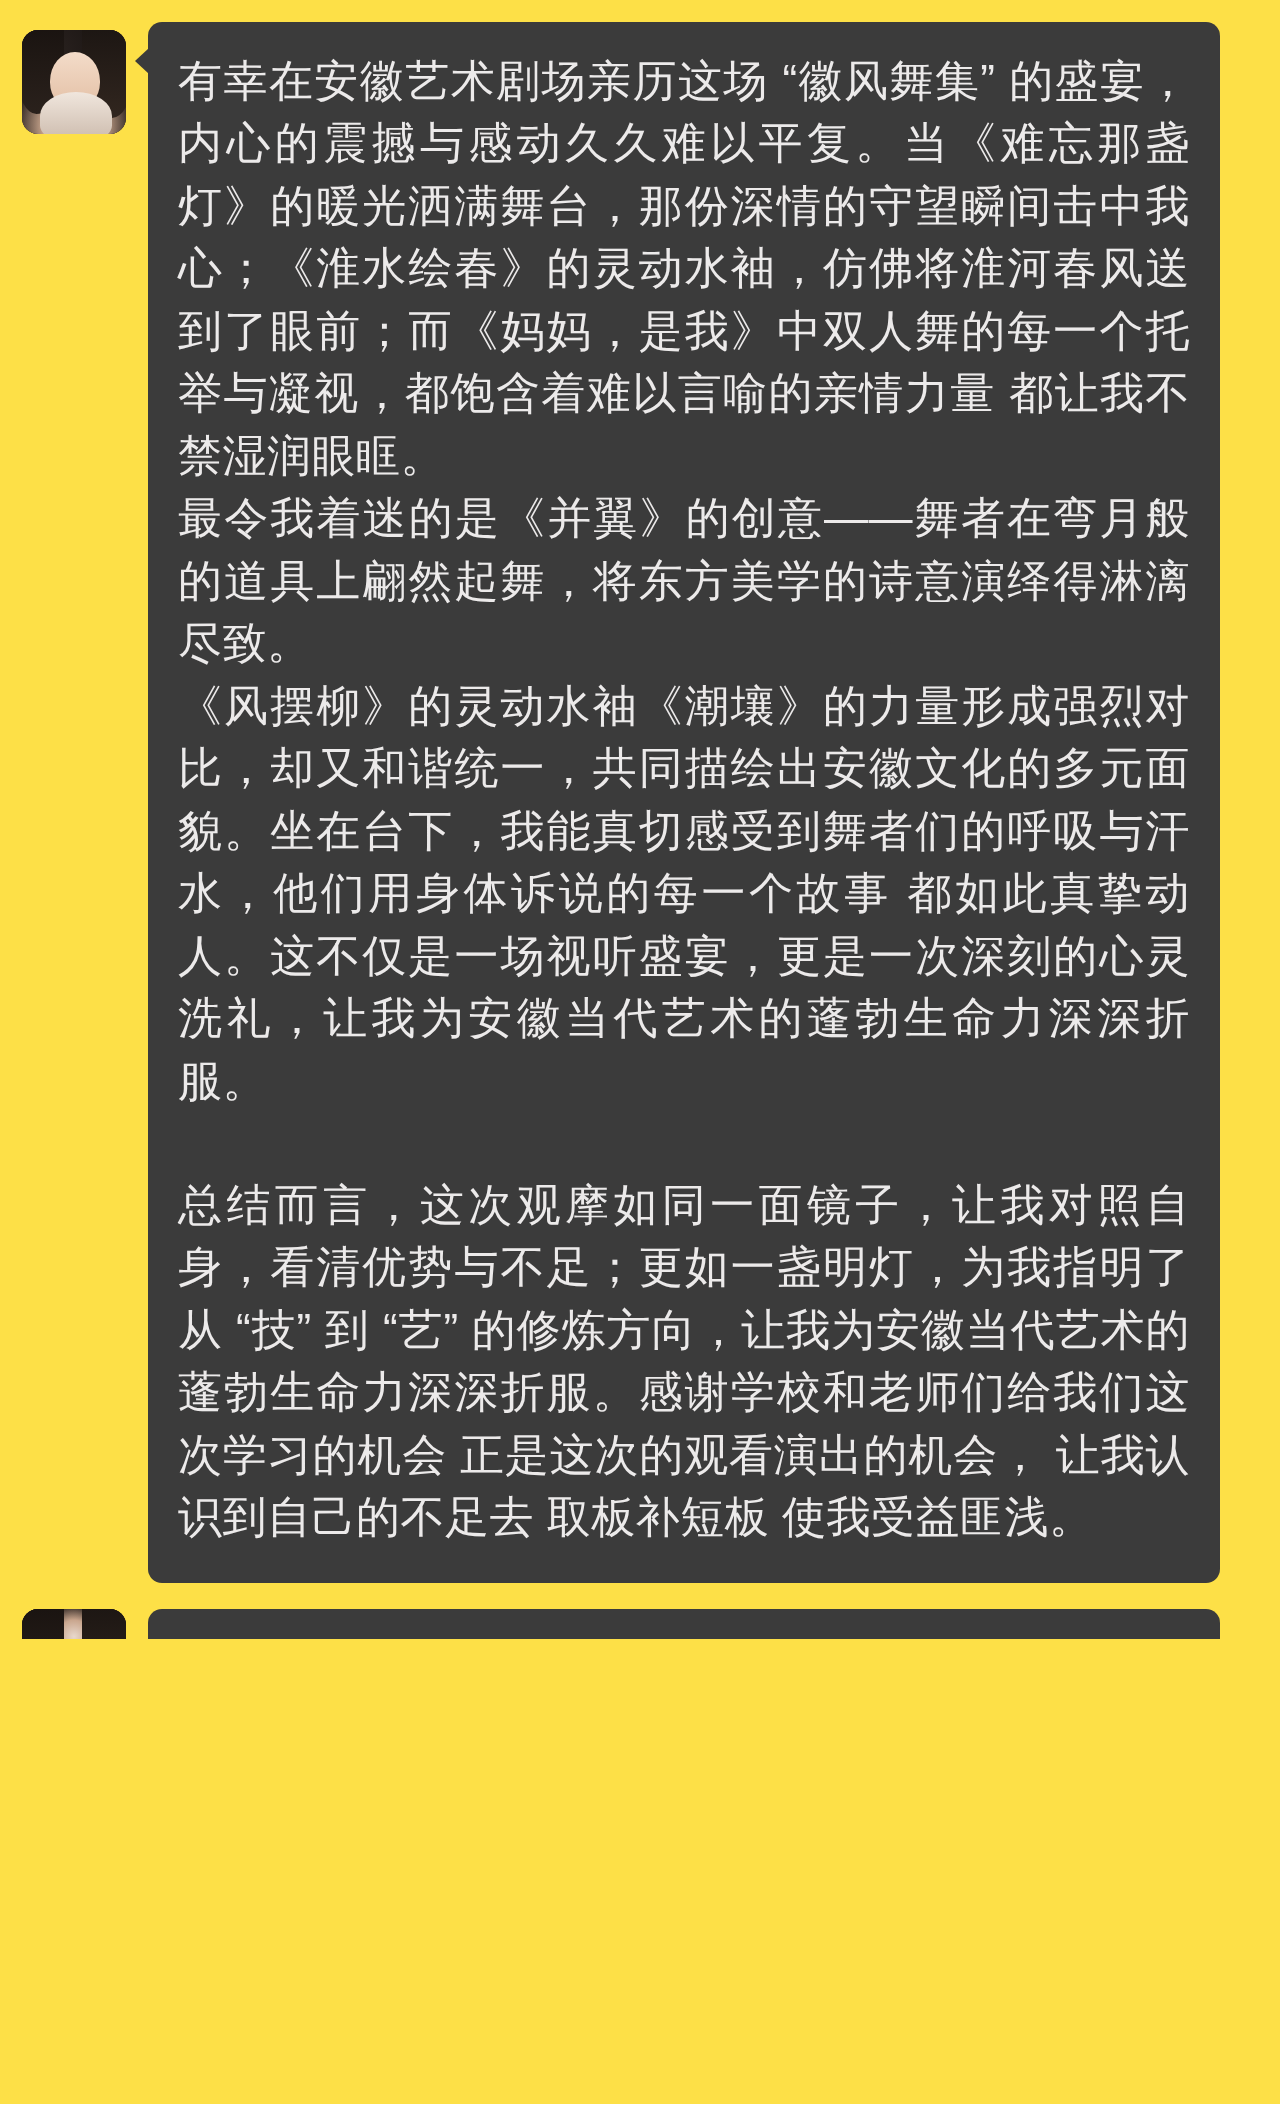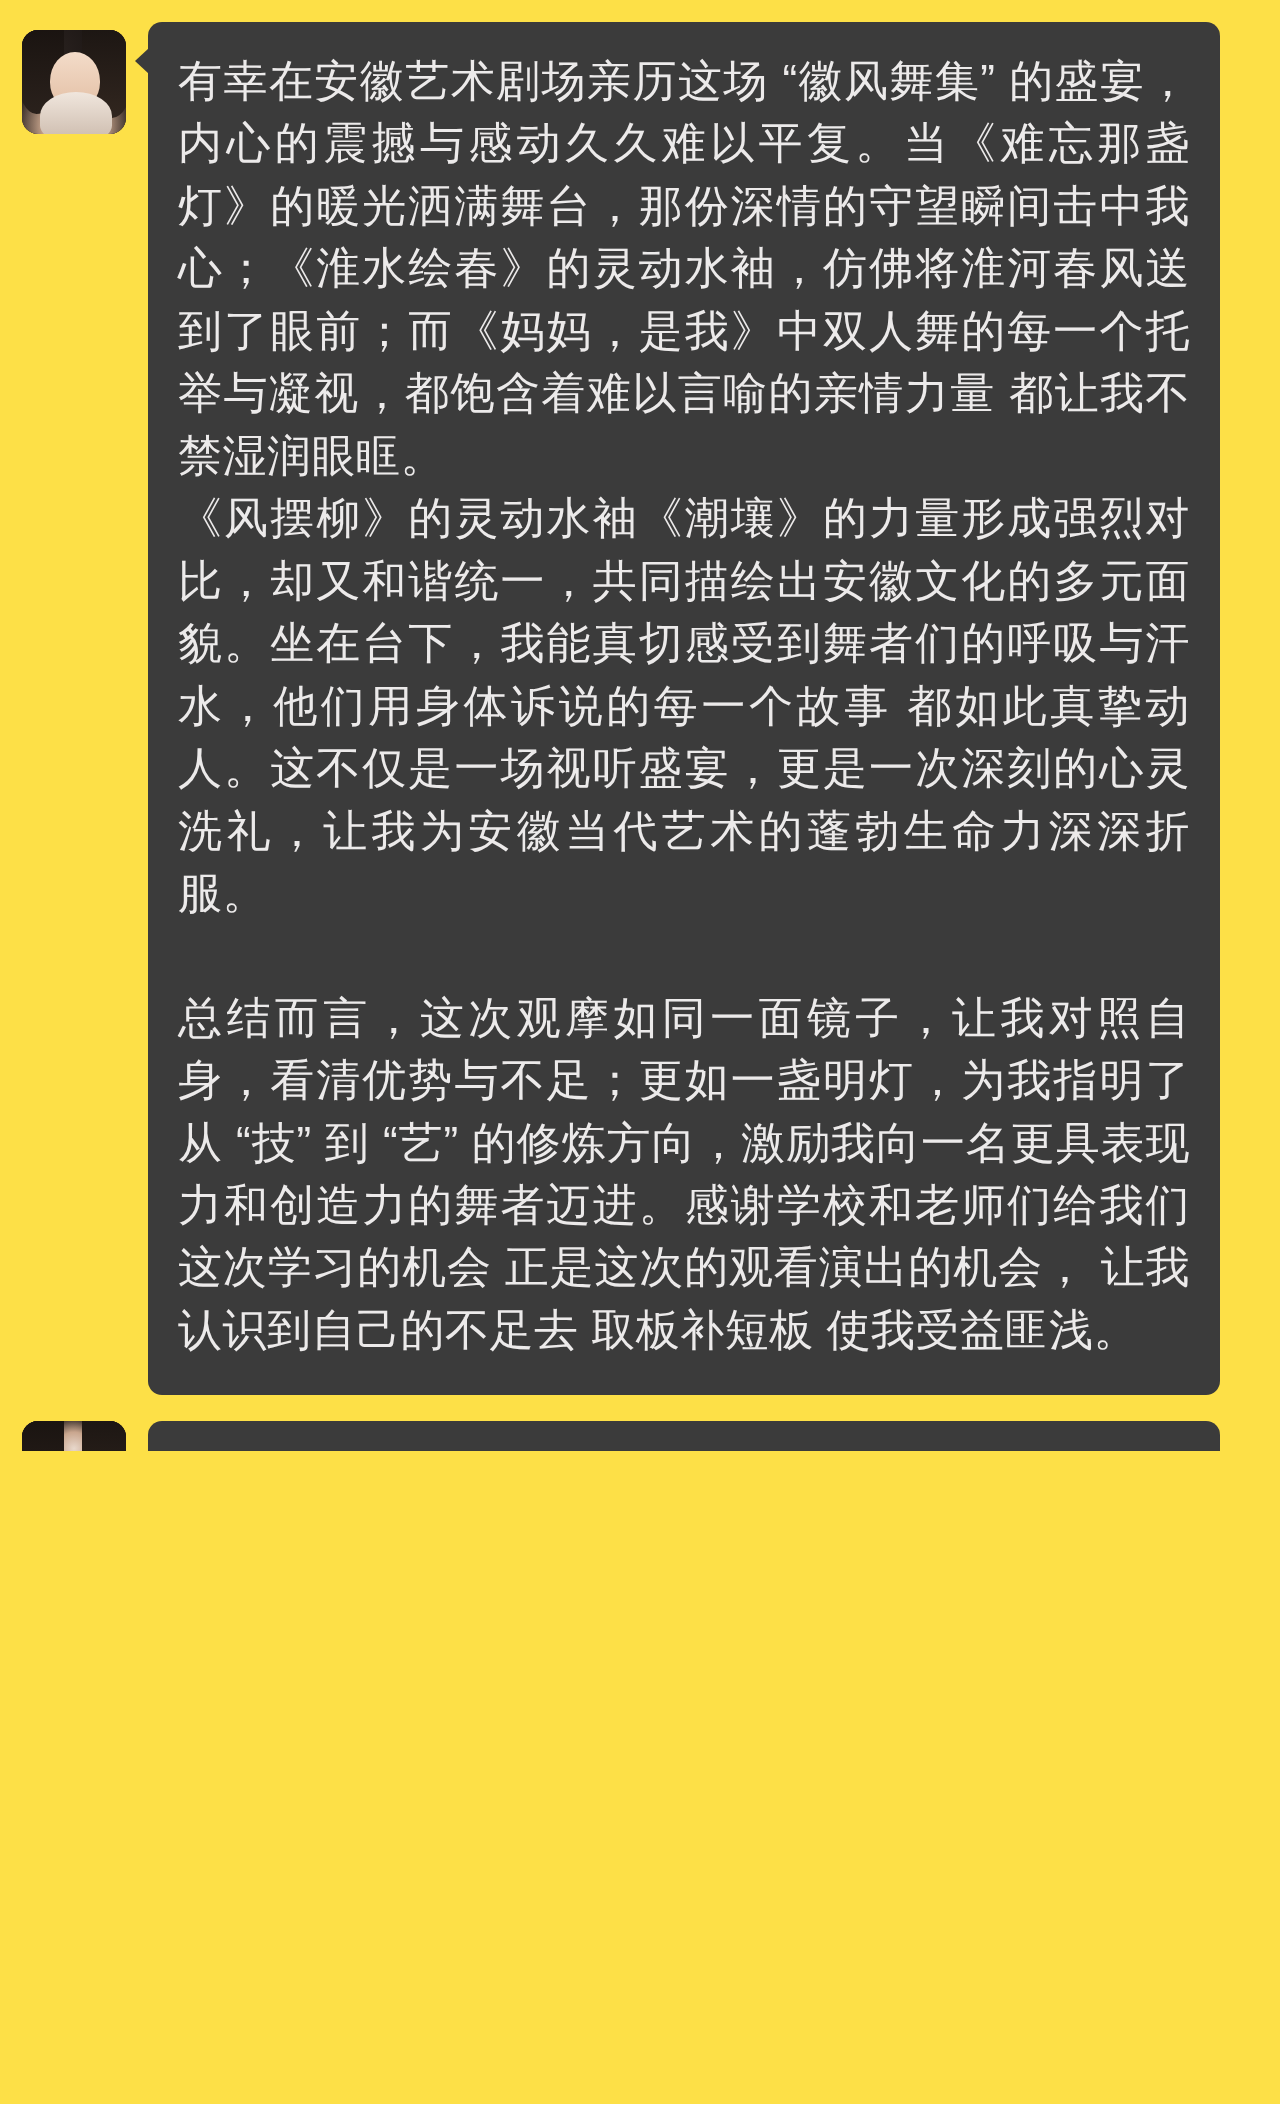--- a/index.html
+++ b/index.html
@@ -139,23 +139,24 @@
         <div class="av-bg"></div>
         <div class="av-hair-left"></div>
         <div class="av-hair-right"></div>
         <div class="av-face"></div>
         <div class="av-cat"></div>
       </div>
       <div class="bubble-wrap">
         <div class="bubble-tail"></div>
         <div class="bubble">
           <p>有幸在安徽艺术剧场亲历这场 “徽风舞集” 的盛宴，内心的震撼与感动久久难以平复。当《难忘那盏灯》的暖光洒满舞台，那份深情的守望瞬间击中我心；《淮水绘春》的灵动水袖，仿佛将淮河春风送到了眼前；而《妈妈，是我》中双人舞的每一个托举与凝视，都饱含着难以言喻的亲情力量 都让我不禁湿润眼眶。</p>
+          <p>最令我着迷的是《并翼》的创意——舞者在弯月般的道具上翩然起舞，将东方美学的诗意演绎得淋漓尽致。</p>
           <p>《风摆柳》的灵动水袖《潮壤》的力量形成强烈对比，却又和谐统一，共同描绘出安徽文化的多元面貌。坐在台下，我能真切感受到舞者们的呼吸与汗水，他们用身体诉说的每一个故事 都如此真挚动人。这不仅是一场视听盛宴，更是一次深刻的心灵洗礼，让我为安徽当代艺术的蓬勃生命力深深折服。</p>
           <div class="blank-line"></div>
-          <p>总结而言，这次观摩如同一面镜子，让我对照自身，看清优势与不足；更如一盏明灯，为我指明了从 “技” 到 “艺” 的修炼方向，激励我向一名更具表现力和创造力的舞者迈进。感谢学校和老师们给我们这次学习的机会 正是这次的观看演出的机会， 让我认识到自己的不足去 取板补短板 使我受益匪浅。</p>
+          <p>总结而言，这次观摩如同一面镜子，让我对照自身，看清优势与不足；更如一盏明灯，为我指明了从 “技” 到 “艺” 的修炼方向，让我为安徽当代艺术的蓬勃生命力深深折服。感谢学校和老师们给我们这次学习的机会 正是这次的观看演出的机会， 让我认识到自己的不足去 取板补短板 使我受益匪浅。</p>
         </div>
       </div>
     </div>
 
     <div class="partial-row">
       <div class="avatar">
         <div class="av-bg"></div>
         <div class="av-hair-left"></div>
         <div class="av-hair-right"></div>
       </div>

